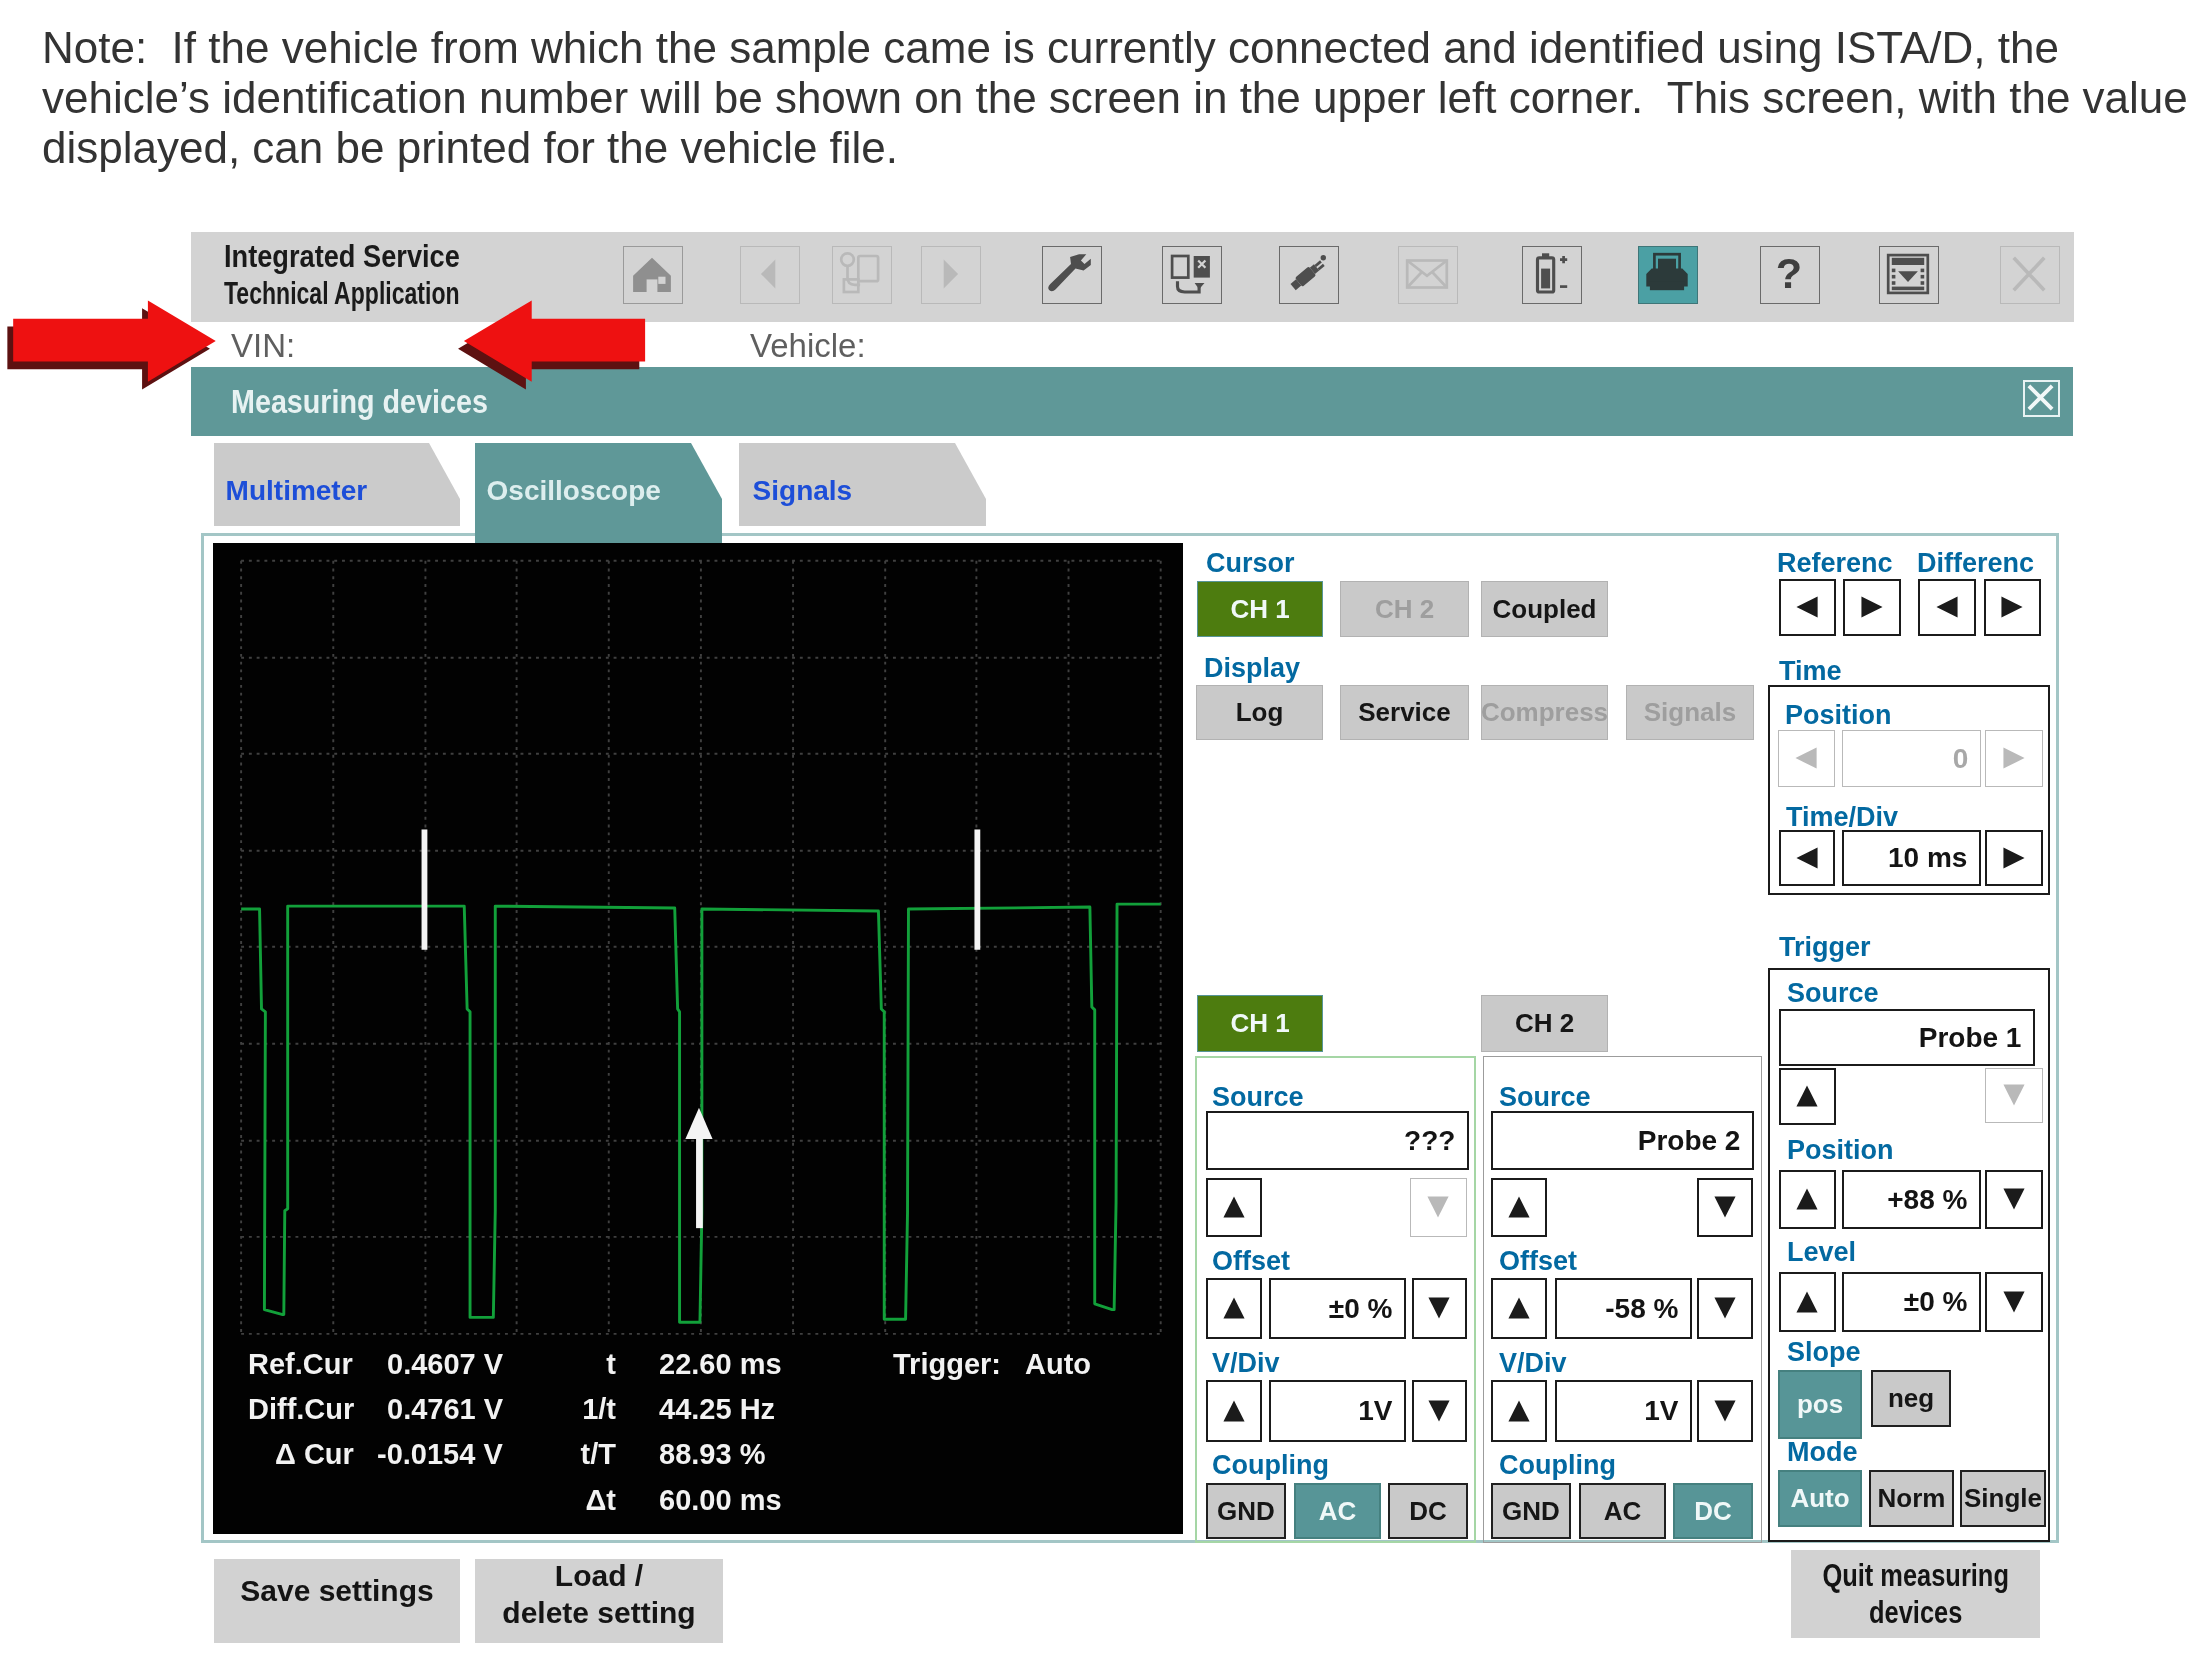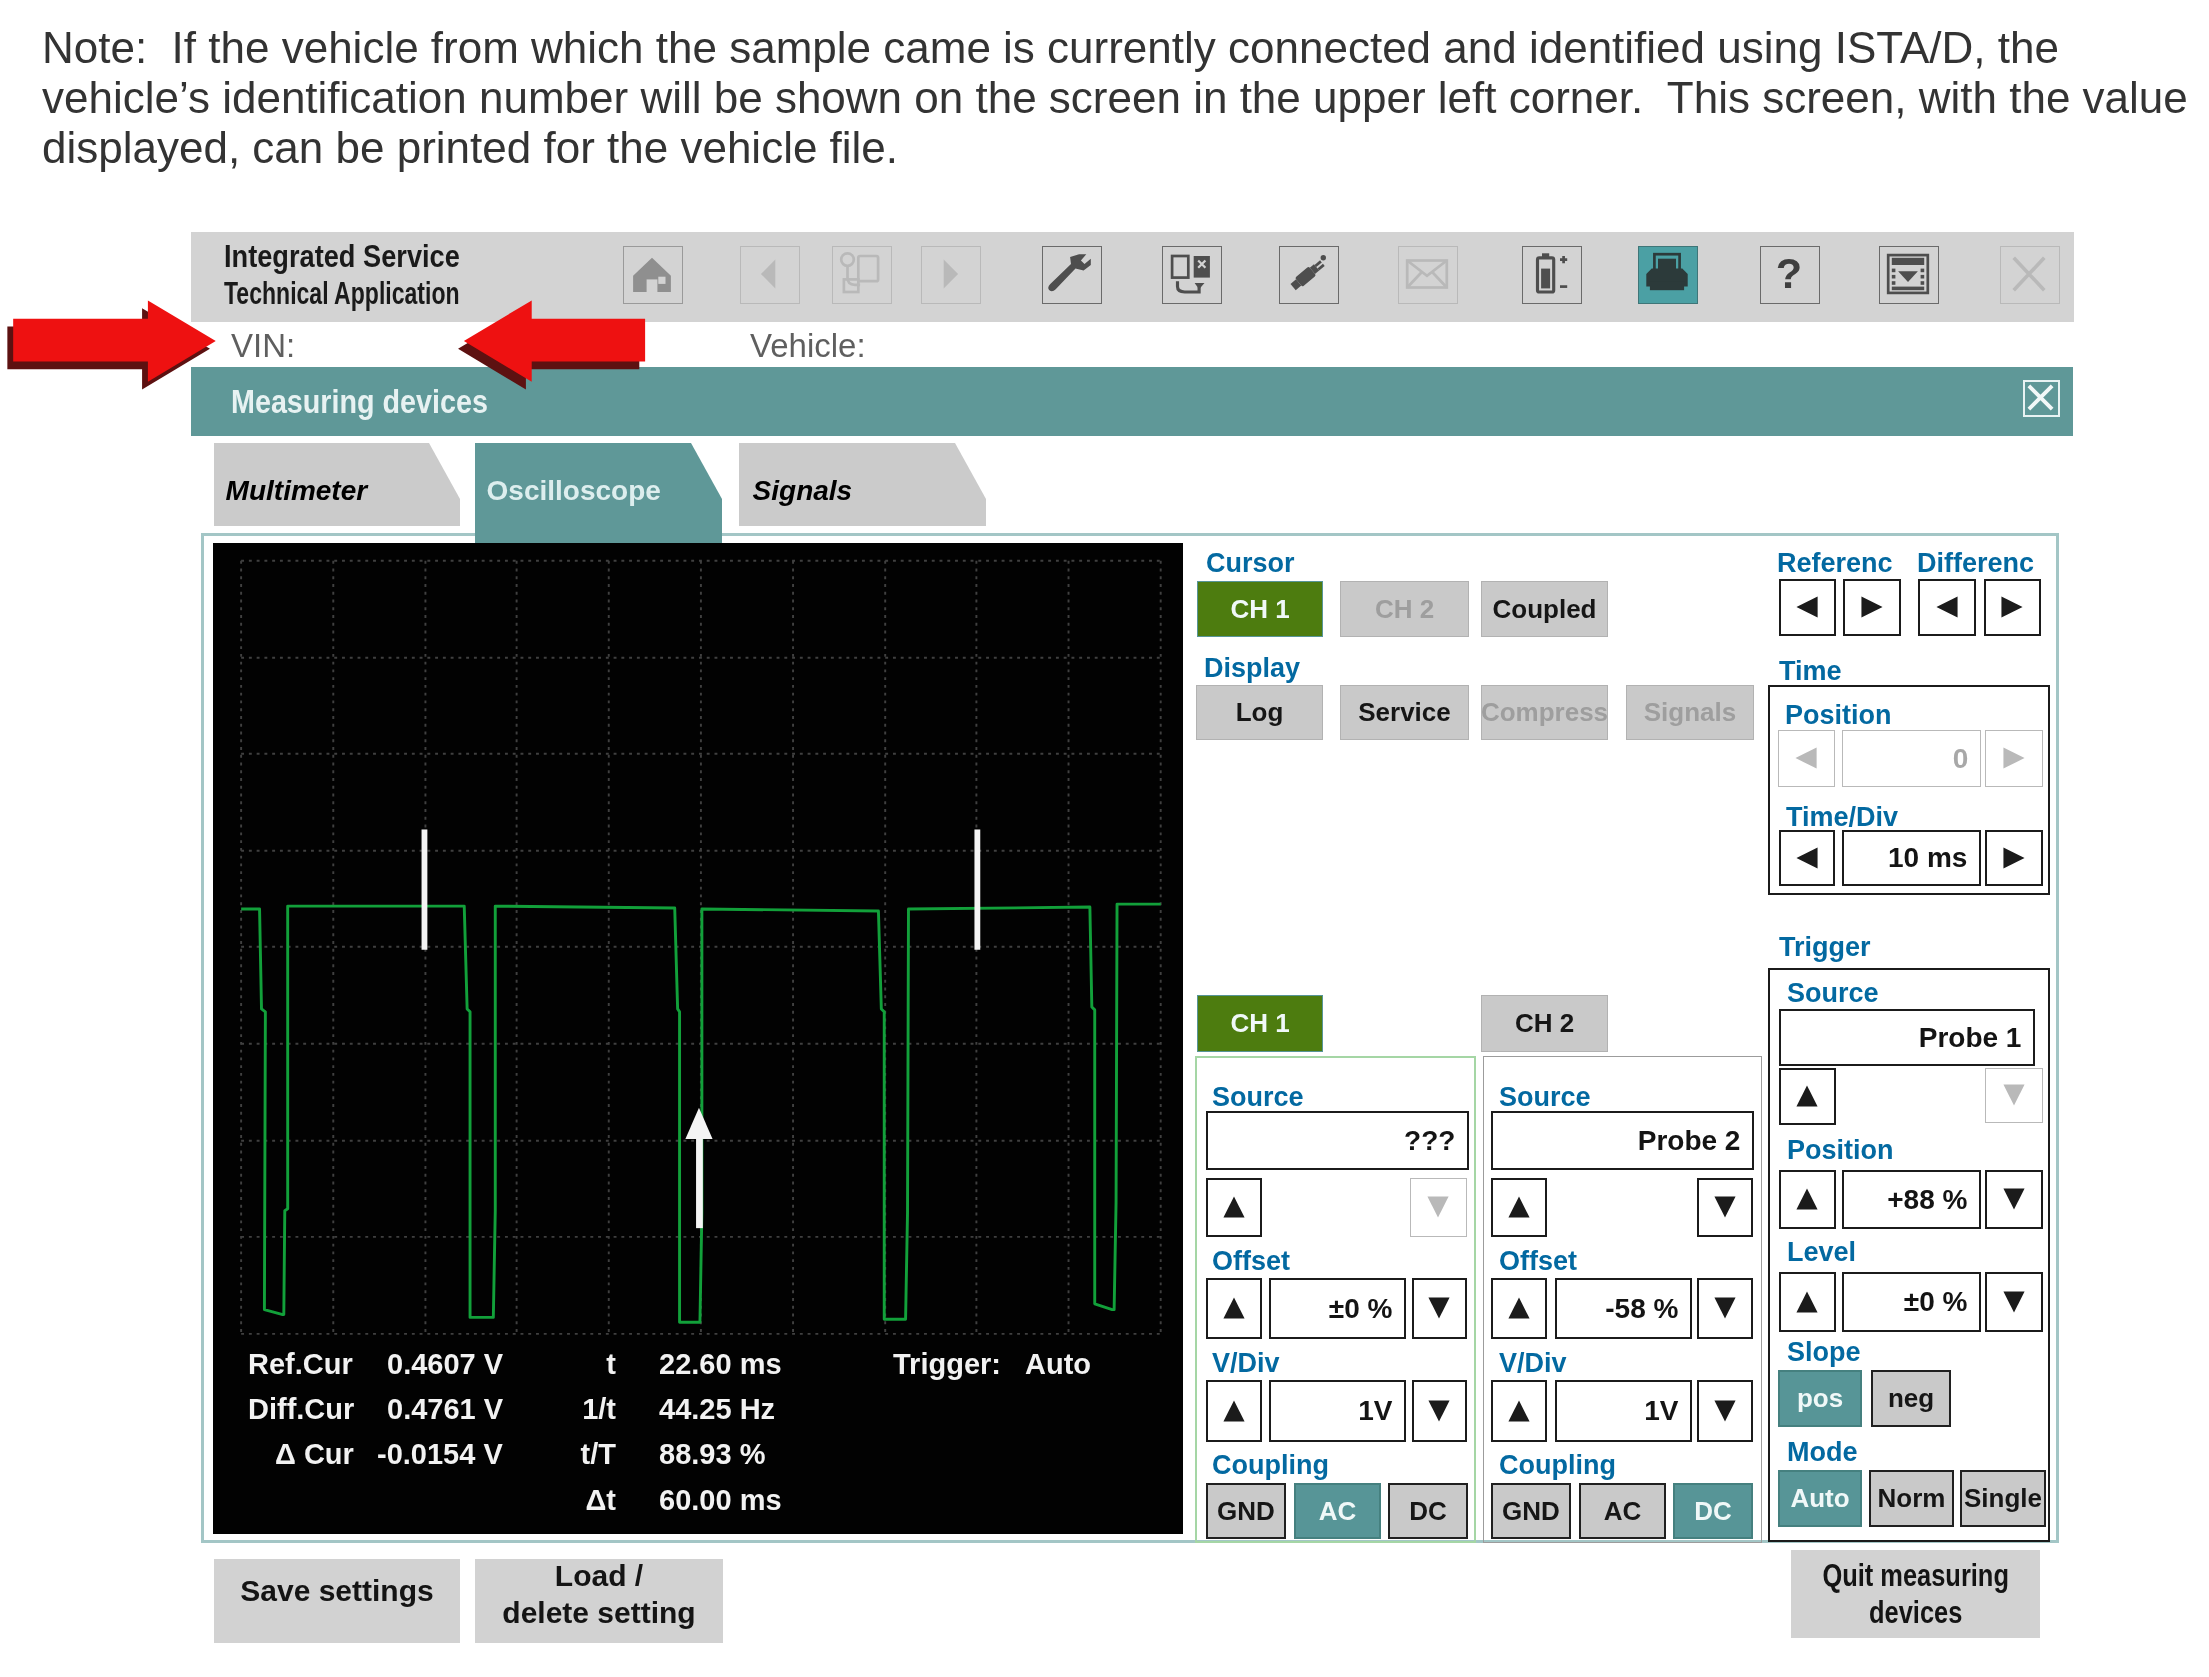--- a/index.html
+++ b/index.html
@@ -11,22 +11,22 @@
 .titlebar { position:absolute; left:191px; top:232px; width:1883px; height:90px; background:#d3d3d3; }
 .apptitle { position:absolute; left:224px; top:238px; font-size:32px; font-weight:bold;
   color:#1a1a1a; line-height:37px; }
 .icon { position:absolute; top:246px; width:60px; height:58px; border:1.9px solid #8f8f8f; background:#d3d3d3; }
 .vinrow { position:absolute; left:191px; top:322px; width:1883px; height:45px; background:#ffffff; }
 .vinlbl { position:absolute; font-size:33px; color:#5f5f5f; }
 .tealbar { position:absolute; left:191px; top:367px; width:1882px; height:69px; background:#5f9898; }
 .mdev { position:absolute; left:231px; top:383px; font-size:33px; font-weight:bold; color:#e7f2f2; }
 .xbtn { position:absolute; left:2023px; top:380px; width:37px; height:37px; border:2.9px solid #e8f3f3; }
 .tab { position:absolute; font-size:28px; font-weight:bold; z-index:5; }
-.tabgray { background:#cbcbcb; color:#000000;
-  clip-path:polygon(0 0, calc(100% - 31px) 0, 100% 56px, 100% 100%, 0 100%);font-style:italic; }
+.tabgray { background:#cbcbcb; color:#1d4ed8;
+  clip-path:polygon(0 0, calc(100% - 31px) 0, 100% 56px, 100% 100%, 0 100%); }
 .tabteal { background:#5f9898; color:#ddeeee;
   clip-path:polygon(0 0, calc(100% - 31px) 0, 100% 56px, 100% 100%, 0 100%); }
 .content { position:absolute; left:201px; top:533px; width:1858px; height:1010px;
   border:3.9px solid #a3c6c6; background:#ffffff; }
 .scope { position:absolute; left:213px; top:543px; width:970px; height:991px; background:#020202; }
 .stext { position:absolute; color:#f2f2f2; font-size:29px; font-weight:bold; white-space:pre; }
 .lbl { position:absolute; font-size:27px; font-weight:bold; color:#0369a1; white-space:nowrap; }
 .btn { position:absolute; background:#c9c9c9; border:1.9px solid #b2b2b2; font-size:26px; font-weight:bold;
   color:#161616; display:flex; align-items:center; justify-content:center; white-space:pre; }
 .btn.teal { background:#4d7c0f; color:#f0f8f8; border-color:#579597; }
@@ -277,21 +277,21 @@
       <polygon points="15,39 37,39 26,17" fill="#1b1b1b"></polygon>
     </svg>
   </div>
 <div class="fld" style="left:1842px; top:1272px; width:139px; height:60px; font-size:28px;">±0 %</div>
 <div class="sq" style="left:1985px; top:1272px; width:58px; height:60px;">
     <svg width="52" height="54" viewBox="0 0 54 56">
       <polygon points="16,17 38,17 27,39" fill="#1b1b1b"></polygon>
     </svg>
   </div>
 <div class="lbl" style="left:1787px; top:1337px; font-size:27px;">Slope</div>
-<div class="cpl teal" style="left:1778px; top:1370px; width:84px; height:57px;">pos</div>
+<div class="cpl teal" style="left:1778px; top:1370px; width:84px; height:69px;">pos</div>
 <div class="cpl" style="left:1871px; top:1370px; width:80px; height:57px;">neg</div>
 <div class="lbl" style="left:1787px; top:1437px; font-size:27px;">Mode</div>
 <div class="cpl teal" style="left:1778px; top:1470px; width:84px; height:57px;">Auto</div>
 <div class="cpl" style="left:1869px; top:1470px; width:85px; height:57px;">Norm</div>
 <div class="cpl" style="left:1960px; top:1470px; width:86px; height:57px;">Single</div>
 <div class="btn teal" style="left:1197px; top:995px; width:126px; height:57px;">CH 1</div>
 <div class="btn" style="left:1481px; top:995px; width:127px; height:57px;">CH 2</div>
 <div class="abs" style="left:1195px; top:1056px; width:281px; height:487px; border:2.9px solid #a5d6a5;"></div>
 <div class="lbl" style="left:1212px; top:1082px; font-size:27px;">Source</div>
 <div class="fld" style="left:1206px; top:1111px; width:263px; height:59px; font-size:28px;">???</div>

